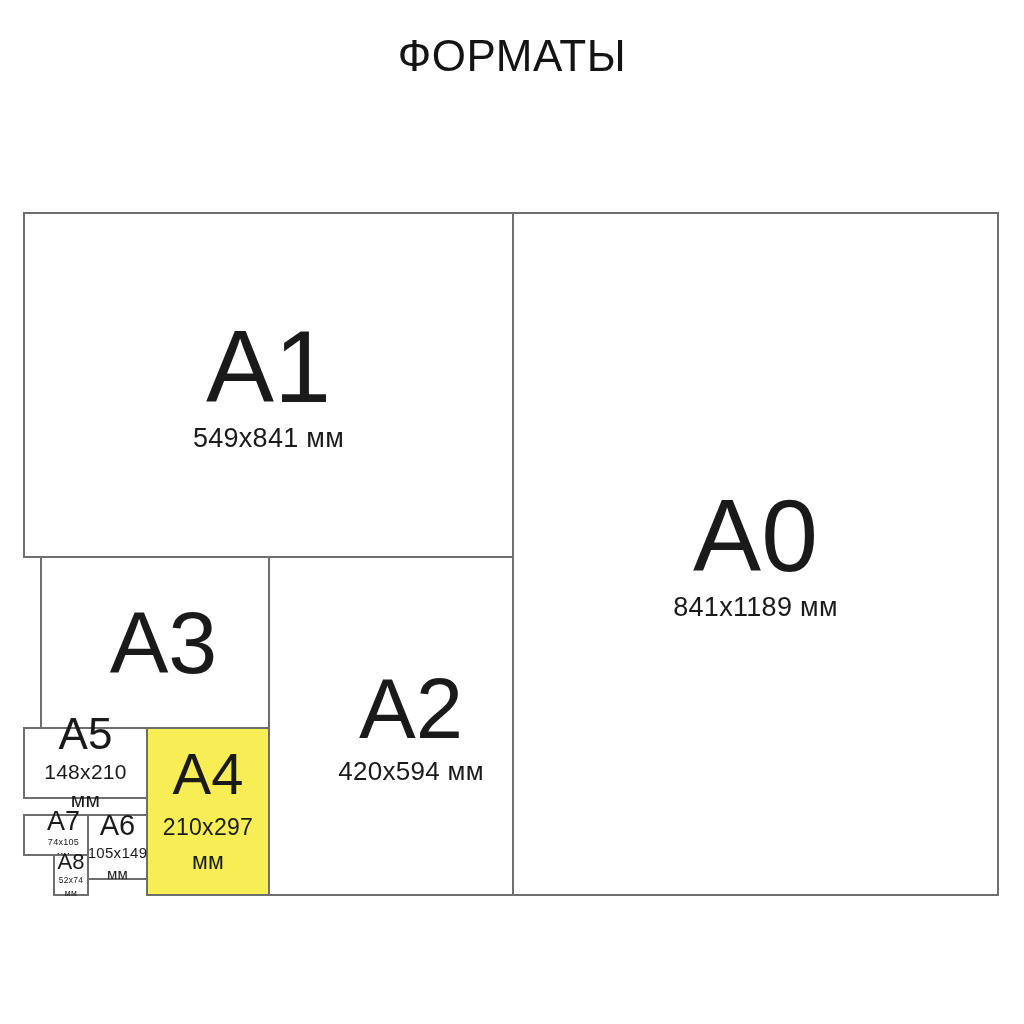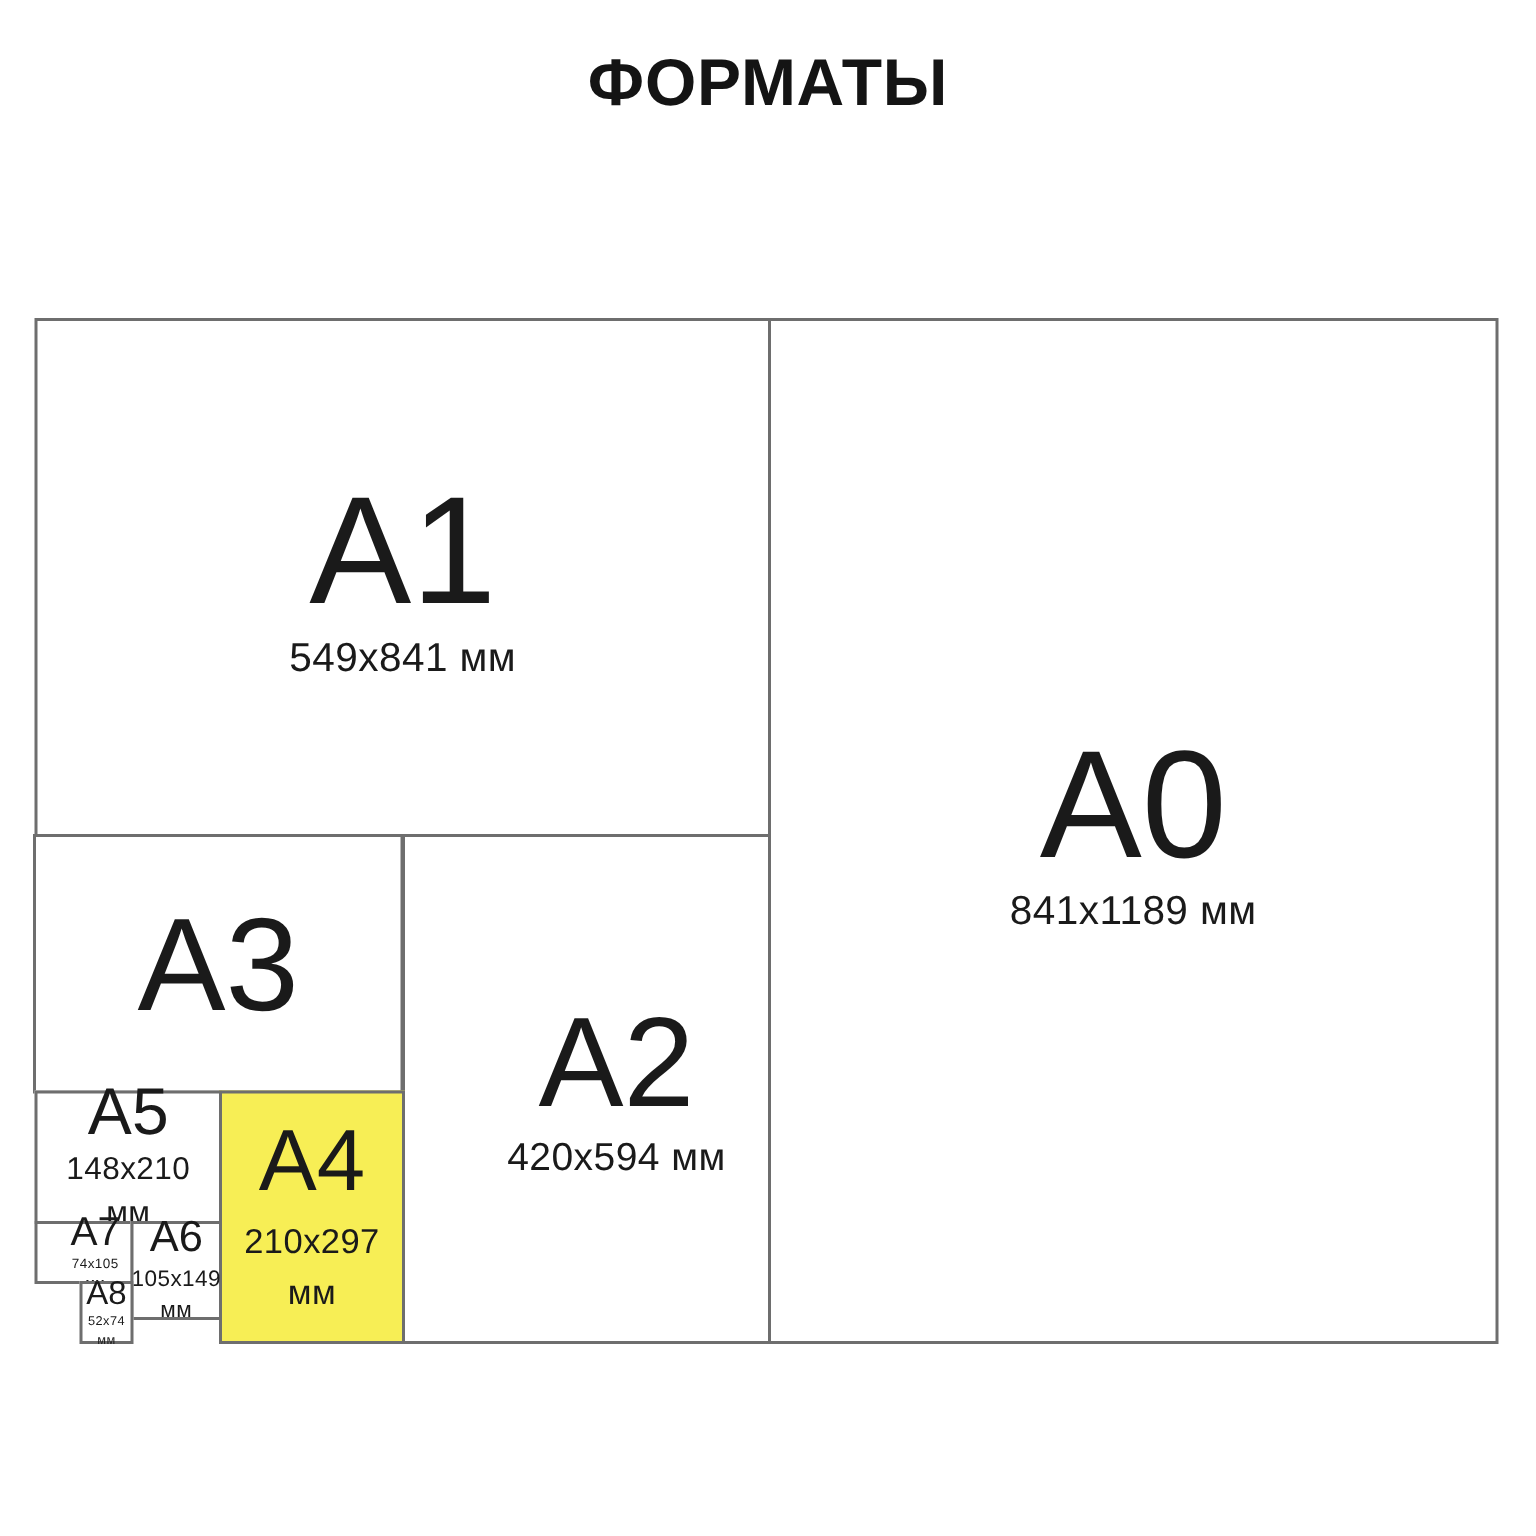--- a/index.html
+++ b/index.html
@@ -13,21 +13,21 @@
     width:1024px;height:1024px;
     background:#fff;
     font-family:"Liberation Sans", sans-serif;
     color:var(--ink);
     overflow:hidden;
   }
   .title{
     position:absolute;
     left:0;top:32px;width:1024px;
     text-align:center;
-    font-weight:700;
+    font-weight:400;
     font-size:44px;
     line-height:1.1;
     letter-spacing:0.5px;
     color:#141414;
   }
   
   .fbox{
     position:absolute;
     box-sizing:border-box;
     border:2px solid var(--border);
@@ -39,23 +39,23 @@
     text-align:center;
   }
   .fbox.hl{background:var(--highlight);}
   .flabel{line-height:1;white-space:nowrap;}
   .fdims{white-space:nowrap;letter-spacing:0.3px;}
   .fdims div{white-space:nowrap;}
 
   
   .a1{left:23px;  top:212px; width:491px; height:346px;}
   .a0{left:512px; top:212px; width:487px; height:684px;}
-  .a3{left:22px;  top:556px; width:247px; height:173px;}
+  .a3{left:40px;  top:556px; width:247px; height:173px;}
   .a2{left:268px; top:556px; width:246px; height:340px;padding-left:40px;}
-  .a5{left:23px;  top:727px; width:125px; height:89px;}
+  .a5{left:23px;  top:727px; width:125px; height:72px;}
   .a4{left:146px; top:727px; width:124px; height:169px;}
   .a7{left:23px;  top:814px; width:66px;  height:42px;padding-left:15px;}
   .a6{left:87px;  top:814px; width:61px;  height:66px;}
   .a8{left:53px;  top:854px; width:36px;  height:42px;}
 
   
   .a1 .flabel,.a0 .flabel{font-size:102px;}
   .a1 .fdims,.a0 .fdims{font-size:27px;margin-top:5px;}
   .a3 .flabel{font-size:88px;}
   .a2 .flabel{font-size:85px;}

